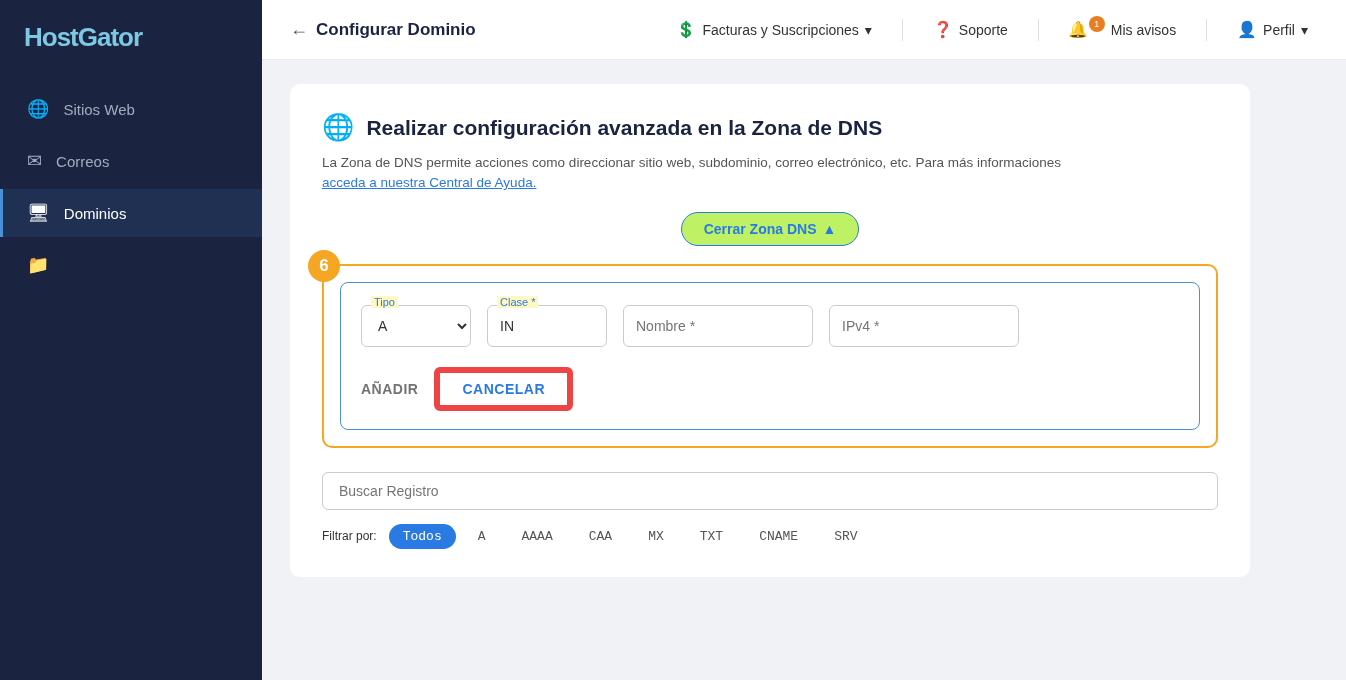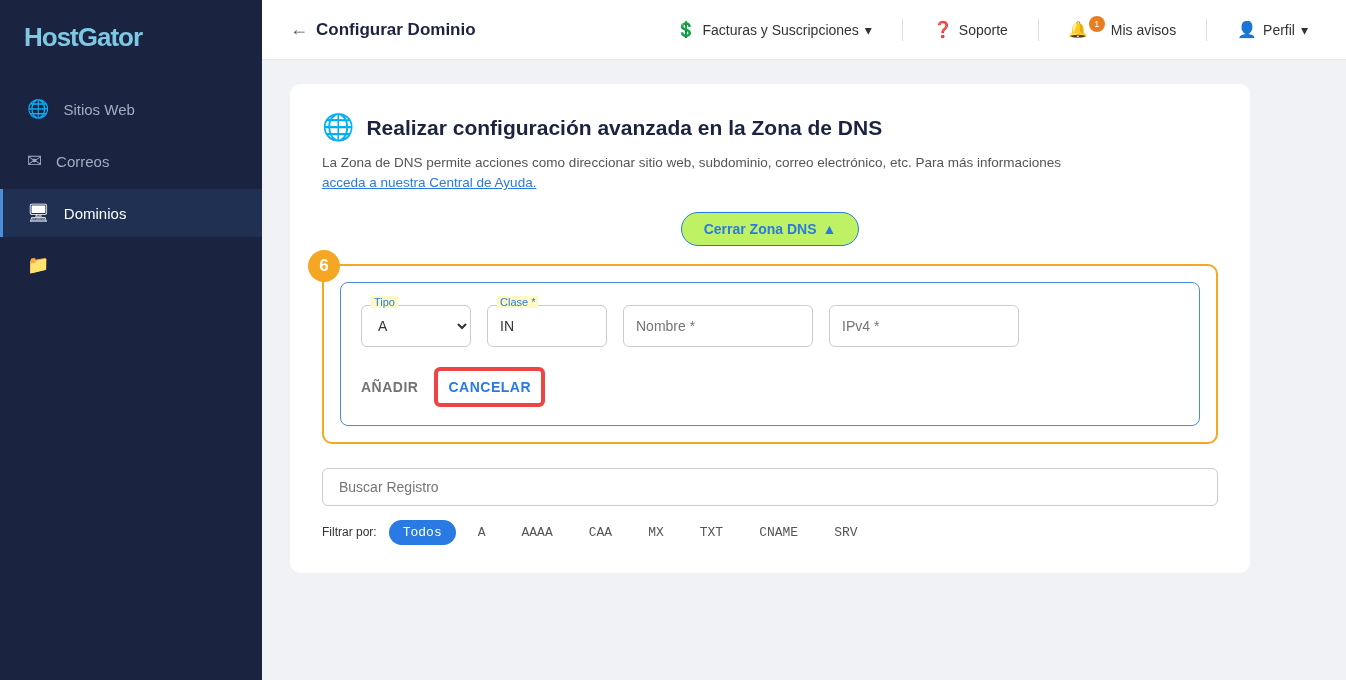--- a/index.html
+++ b/index.html
@@ -239,23 +239,23 @@
       background: none;
       border: none;
       color: #737373;
       font-size: 14px;
       font-weight: 700;
       letter-spacing: 0.5px;
       cursor: not-allowed;
     }
     .btn-cancelar {
       background: white;
-      border: 4px solid #ef4444;
+      border: 6px solid #ef4444;
       color: #2a7ae4;
-      padding: 8px 10px;
+      padding: 8px 22px;
       border-radius: 6px;
       font-size: 14px;
       font-weight: 700;
       cursor: pointer;
       letter-spacing: 0.5px;
     }
 
     
     .search-box {
       border: 1.5px solid #ccc;

